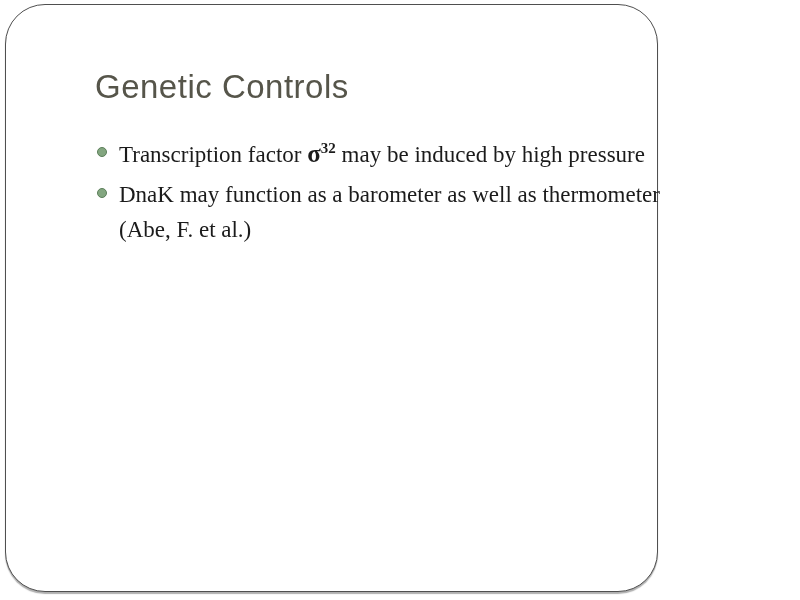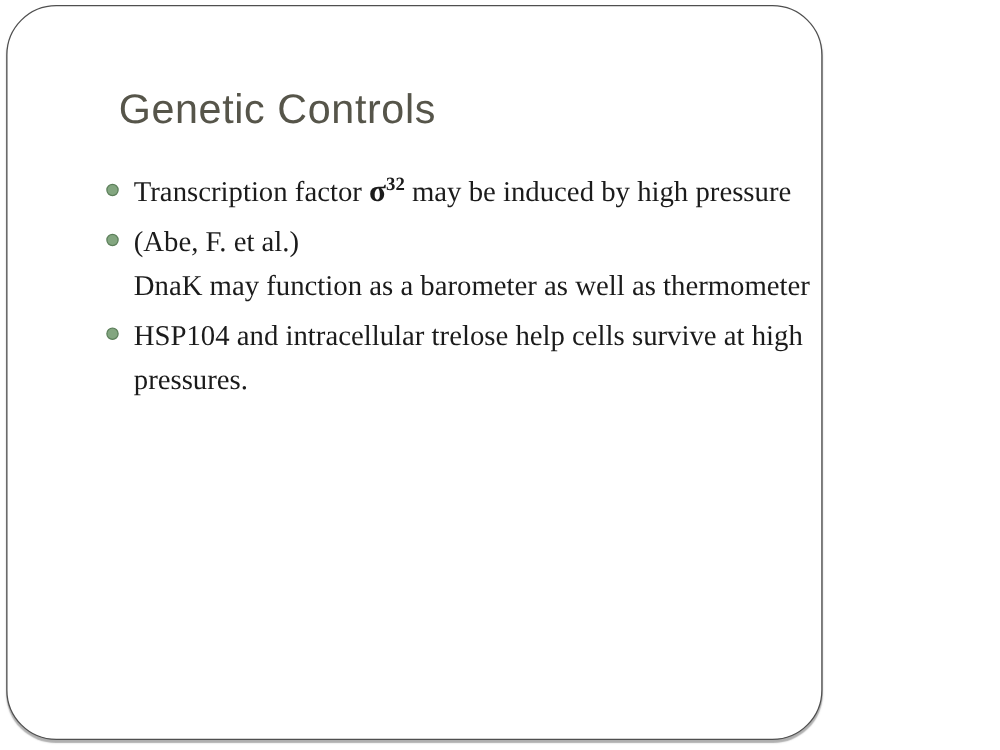--- a/index.html
+++ b/index.html
@@ -33,21 +33,21 @@
     margin: 0;
     font-family: "Liberation Sans", sans-serif;
     font-weight: 400;
     font-size: 33px;
     line-height: 40px;
     letter-spacing: 0.5px;
     color: #56554a;
   }
   .bullets {
     position: absolute;
-    left: 78px;
+    left: 90px;
     top: 131px;
     right: 38px;
     color: #1b1b1b;
     font-size: 23px;
     line-height: 35px;
   }
   .bullet-item {
     display: flex;
     align-items: flex-start;
   }
@@ -95,28 +95,21 @@
       <div class="bullet-item">
         <span class="bullet-glyph"></span>
         <div class="bullet-text">
           <span class="bline"><span>Transcription factor </span><span class="sigma">σ</span><span class="sup">32</span><span> may be induced by high pressure</span></span>
         </div>
       </div>
 
       <div class="bullet-item">
         <span class="bullet-glyph"></span>
         <div class="bullet-text">
+          <span class="bline">DnaK may function as a barometer as well as thermometer</span>
           <span class="bline">(Abe, F. et al.)</span>
-          <span class="bline">DnaK may function as a barometer as well as thermometer</span>
         </div>
       </div>
 
-      <div class="bullet-item">
-        <span class="bullet-glyph"></span>
-        <div class="bullet-text">
-          <span class="bline">HSP104 and intracellular trelose help cells survive at high</span>
-          <span class="bline">pressures.</span>
-        </div>
-      </div>
 
     </div>
   </div>
 </div>
 
 </body></html>

